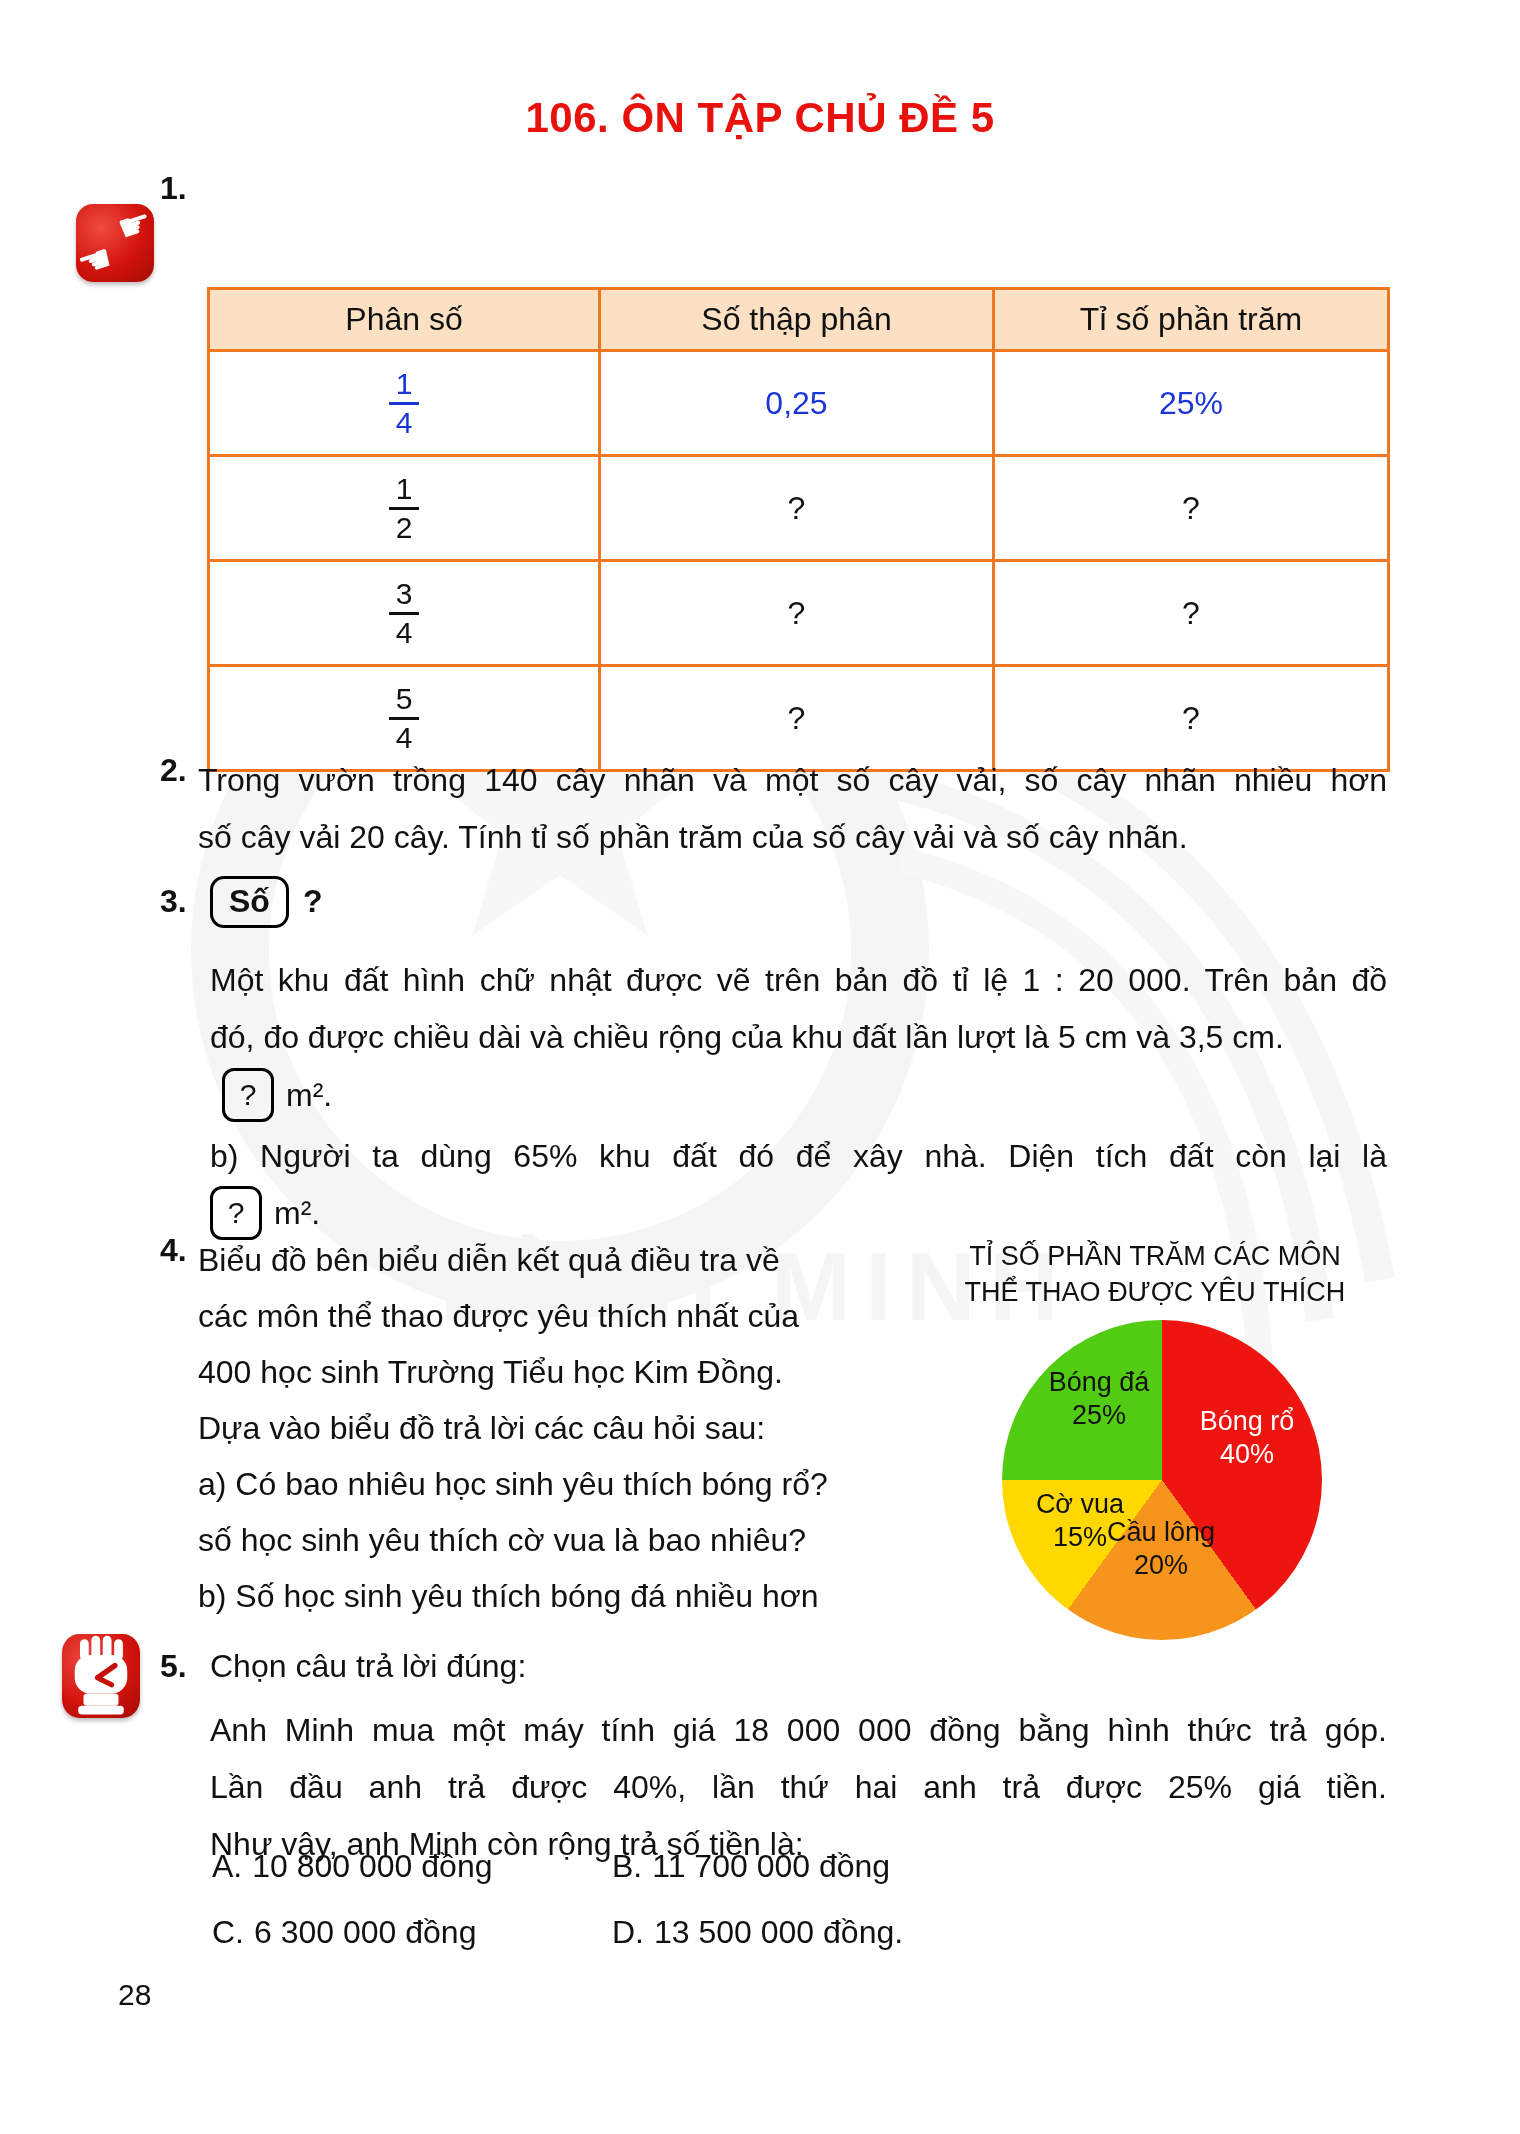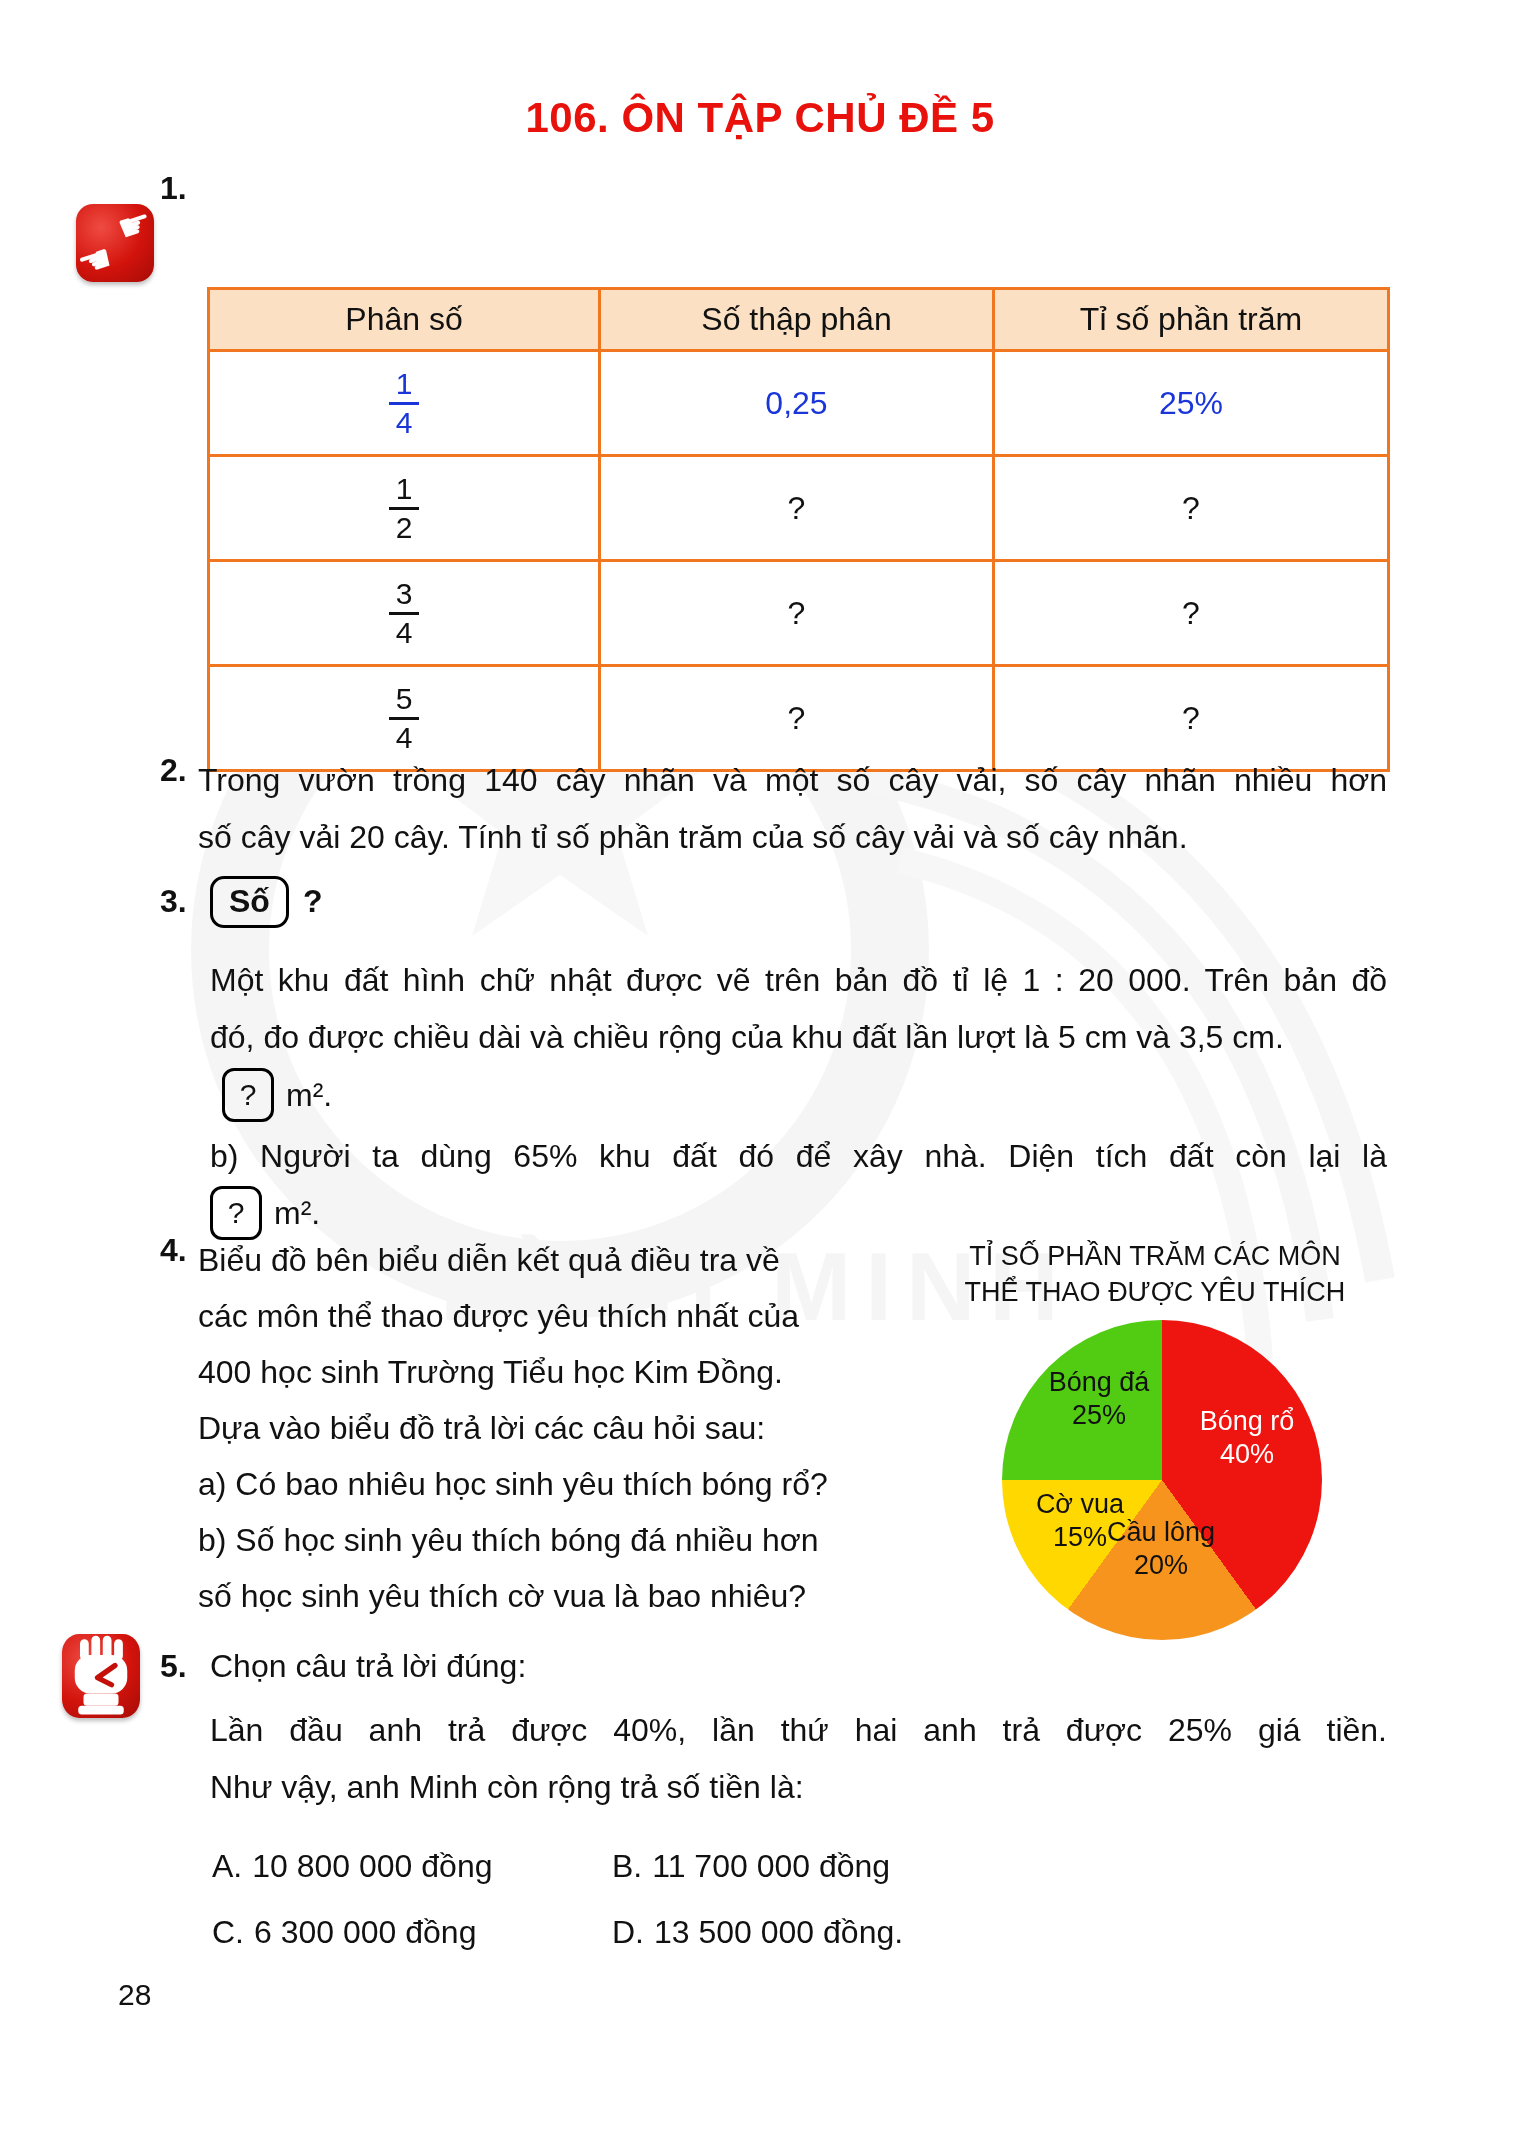--- a/index.html
+++ b/index.html
@@ -157,22 +157,22 @@
   </div>
 
   <div class="exblock" style="left:160px;top:1232px;width:660px;">
     <span class="n">4.</span>
     <div class="txt" style="width:640px;">
       <div class="line" style="line-height:56px;">Biểu đồ bên biểu diễn kết quả điều tra về</div>
       <div class="line" style="line-height:56px;">các môn thể thao được yêu thích nhất của</div>
       <div class="line" style="line-height:56px;">400 học sinh Trường Tiểu học Kim Đồng.</div>
       <div class="line" style="line-height:56px;">Dựa vào biểu đồ trả lời các câu hỏi sau:</div>
       <div class="line" style="line-height:56px;">a) Có bao nhiêu học sinh yêu thích bóng rổ?</div>
+      <div class="line" style="line-height:56px;">số học sinh yêu thích cờ vua là bao nhiêu?</div>
       <div class="line" style="line-height:56px;">b) Số học sinh yêu thích bóng đá nhiều hơn</div>
-      <div class="line" style="line-height:56px;">số học sinh yêu thích cờ vua là bao nhiêu?</div>
     </div>
   </div>
 
   <div class="charttitle">TỈ SỐ PHẦN TRĂM CÁC MÔN THỂ THAO ĐƯỢC YÊU THÍCH</div>
 
   <div class="pie" style="background: conic-gradient(rgb(238, 20, 16) 0deg, rgb(238, 20, 16) 144deg, rgb(247, 148, 30) 144deg, rgb(247, 148, 30) 216deg, rgb(255, 216, 0) 216deg, rgb(255, 216, 0) 270deg, rgb(82, 203, 19) 270deg, rgb(82, 203, 19) 360deg);">
     <div class="plabel pl0" style="color: rgb(255, 255, 255);">Bóng rổ 40%</div>
     <div class="plabel pl1" style="color: rgb(17, 17, 17);">Cầu lông 20%</div>
     <div class="plabel pl2" style="color: rgb(17, 17, 17);">Cờ vua 15%</div>
     <div class="plabel pl3" style="color: rgb(17, 17, 17);">Bóng đá 25%</div>
@@ -190,20 +190,21 @@
         <rect x="9" y="41" width="26" height="5" rx="2"></rect>
       </g>
       <path d="M 30,18 L 20,25 L 28,29" fill="none" stroke="#c5100a" stroke-width="3" stroke-linecap="round" stroke-linejoin="round"></path>
     </svg>
   </div>
   <div class="exrow" style="left:160px;top:1648px;">
     <span class="n">5.</span>
     <span>Chọn câu trả lời đúng:</span>
   </div>
   <div style="left:210px;top:1702px;width:1177px;">
+    <div class="line just">Anh Minh mua một máy tính giá 18 000 000 đồng bằng hình thức trả góp.</div>
     <div class="line just">Lần đầu anh trả được 40%, lần thứ hai anh trả được 25% giá tiền.</div>
     <div class="line">Như vậy, anh Minh còn rộng trả số tiền là:</div>
   </div>
 
   <div class="opt" style="left:212px;top:1848px;">
     <span>A.</span>
     <span>10 800 000 đồng</span>
   </div>
   <div class="opt" style="left:612px;top:1848px;">
     <span>B.</span>

